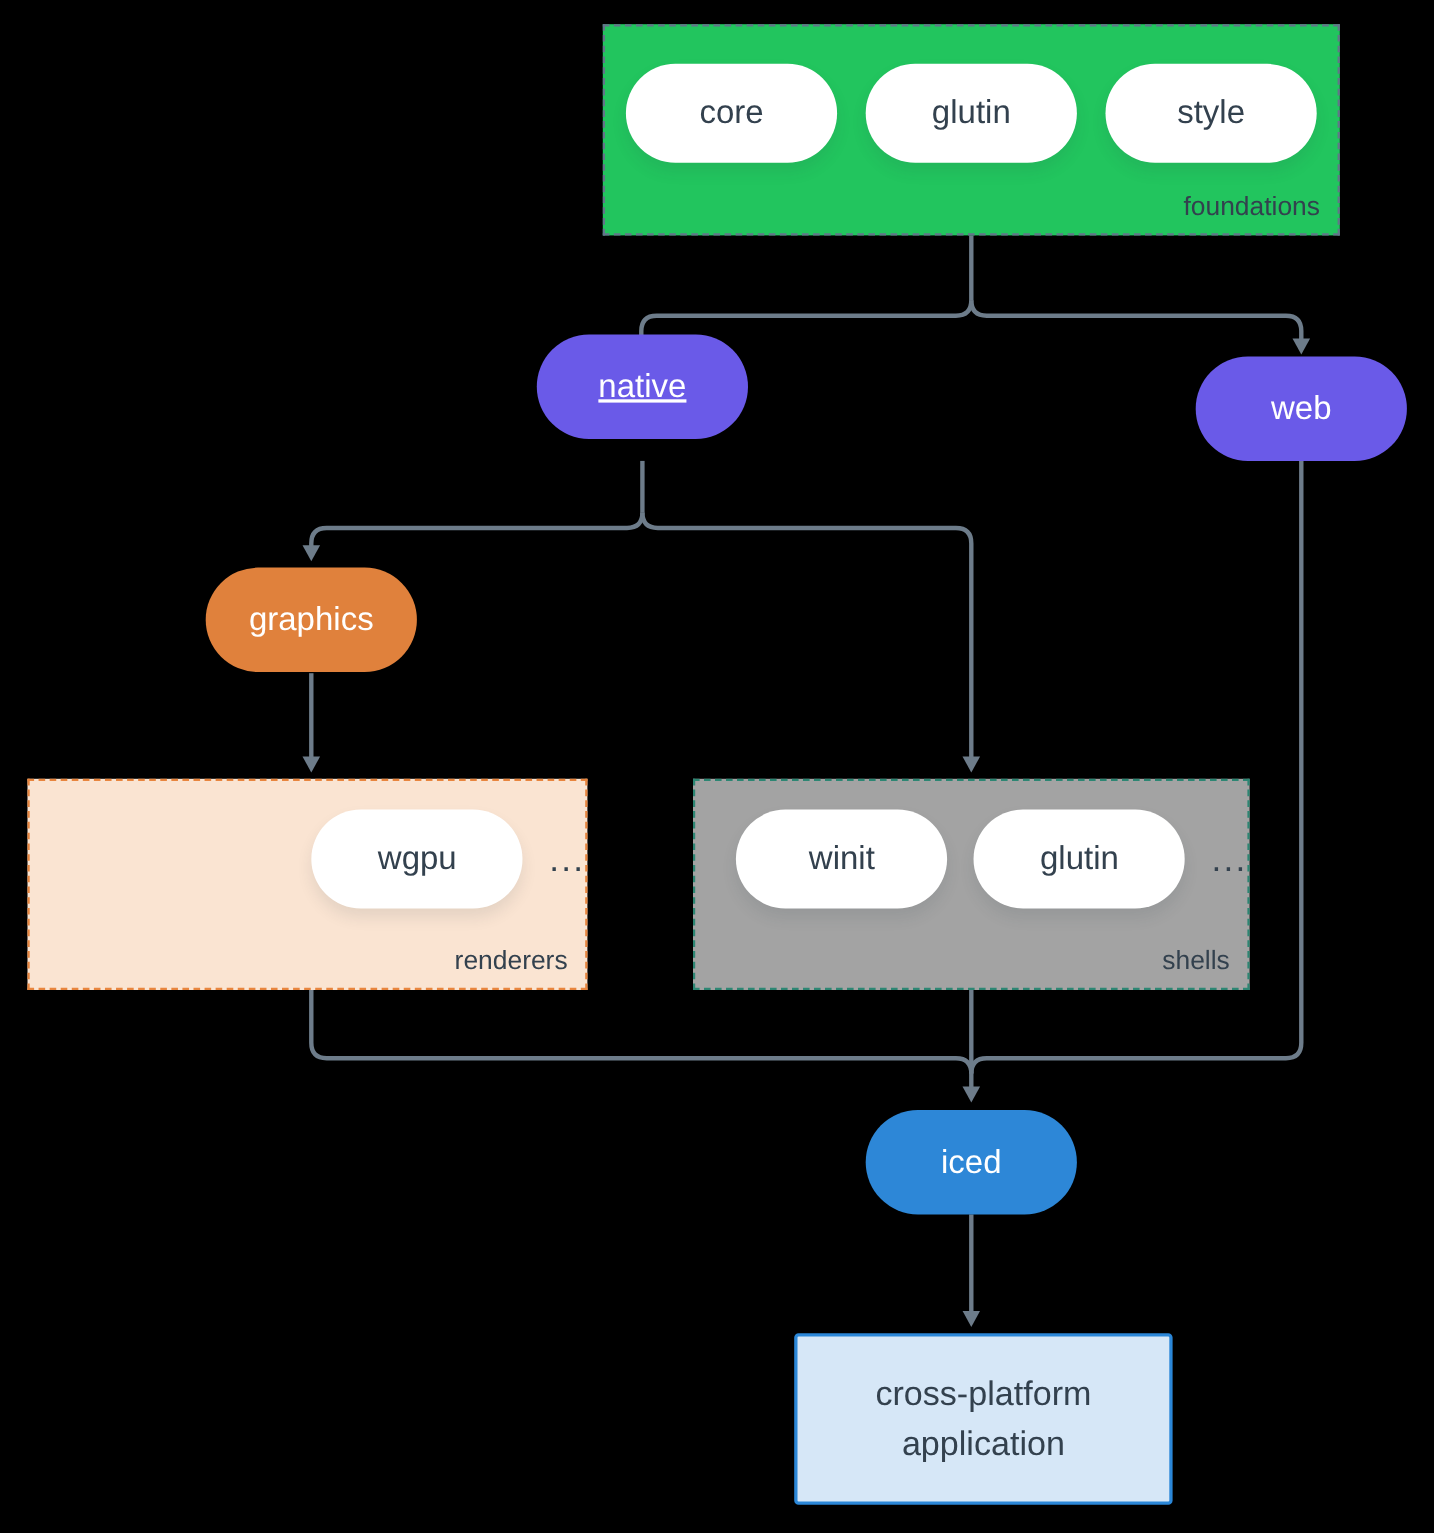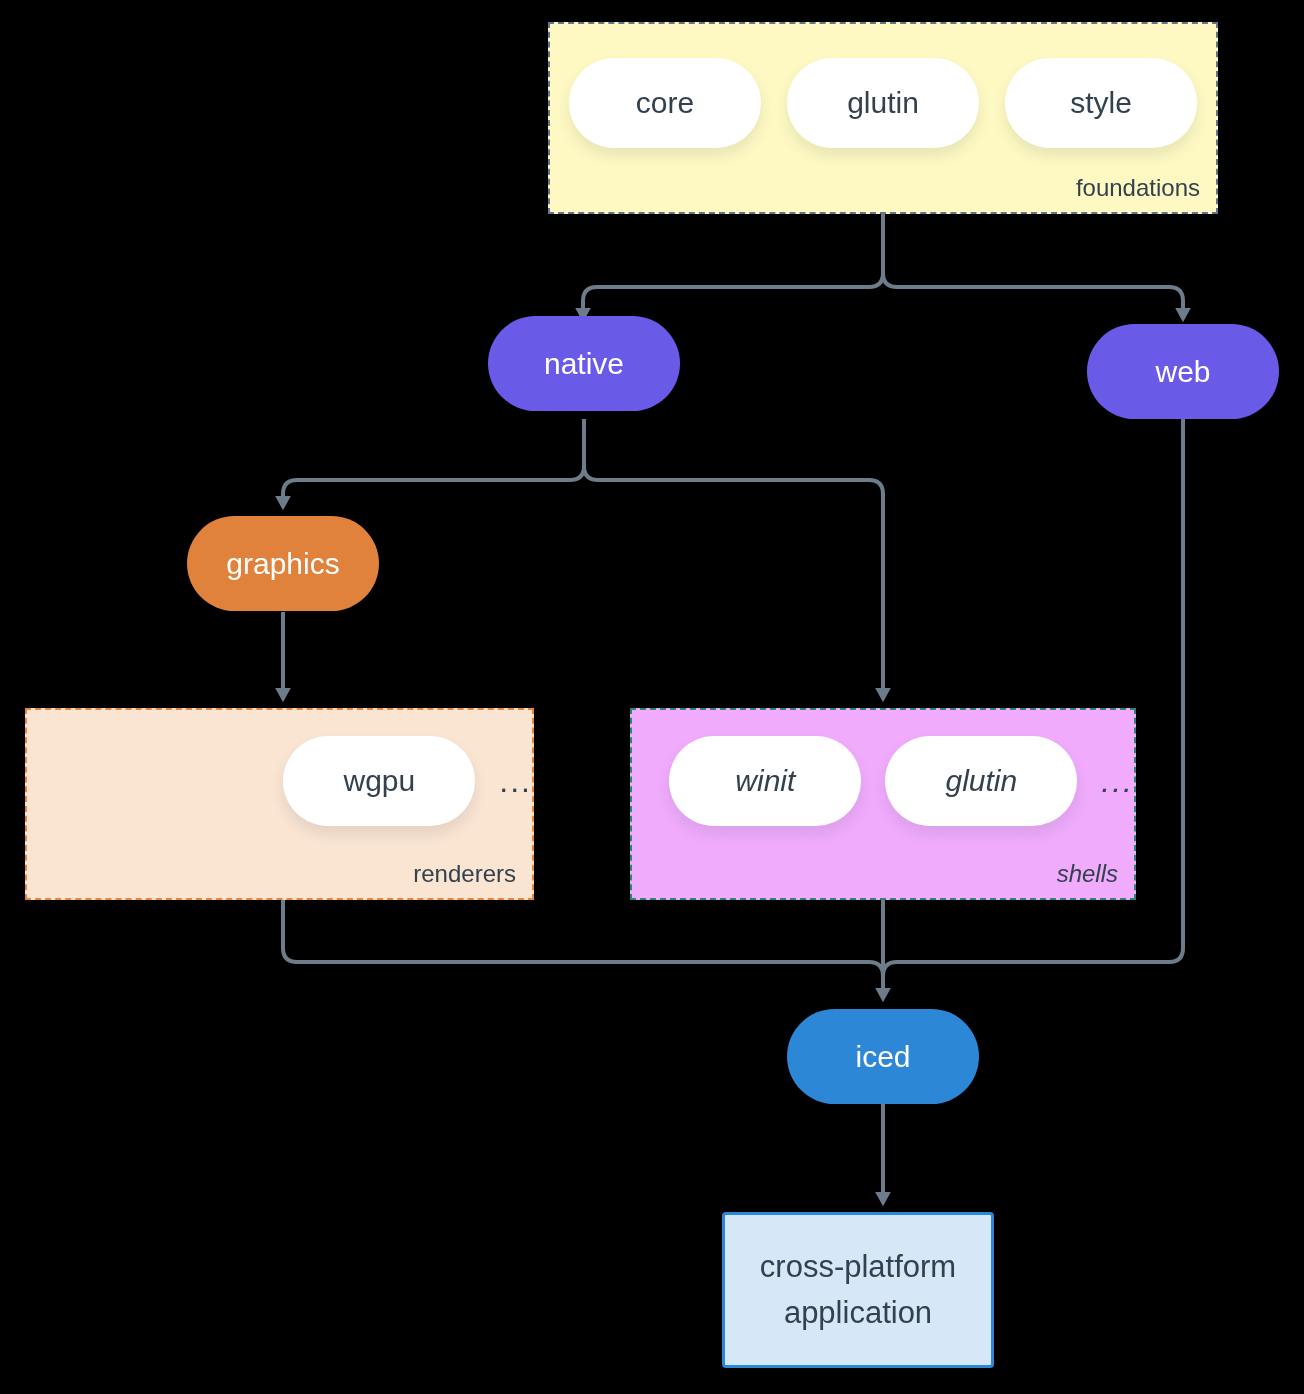--- a/index.html
+++ b/index.html
@@ -14,21 +14,21 @@
   .connectors {
     position: absolute;
     inset: 0;
     z-index: 1;
   }
   .group-box {
     position: absolute;
     z-index: 2;
     box-sizing: border-box;
     border: 2px dashed #64748b;
-    background: #fef9c3;
+    background: #22c55e;
   }
   .group-box .pill-row {
     display: flex;
     gap: 26px;
     justify-content: center;
     align-items: flex-start;
     margin-top: 34px;
   }
   .pill {
     box-sizing: border-box;
@@ -72,39 +72,39 @@
     justify-content: center;
   }
   .node-purple { background: #6a5ae8; }
   .node-orange { background: #e0813c; }
   .node-blue   { background: #2d87d7; }
 
   #box-foundations { left: 548px; top: 22px;  width: 670px; height: 192px; }
   #box-renderers   { left: 25px;  top: 708px; width: 509px; height: 192px;
                      background: #fae4d2; border-color: #e8853e; }
   #box-shells      { left: 630px; top: 708px; width: 506px; height: 192px;
-                     background: #f0abfc; border-color: #2d8673; font-style: italic; }
+                     background: #a3a3a3; border-color: #2d8673; }
   #box-renderers .pill-row, #box-shells .pill-row {
     justify-content: flex-end;
     margin-top: 26px;
     margin-left: 25px;
     gap: 24px;
   }
 
-  #node-native   { left: 488px;  top: 316px; }
+  #node-native   { left: 488px;  top: 304px; text-decoration: underline; }
   #node-web      { left: 1087px; top: 324px; }
   #node-graphics { left: 187px;  top: 516px; }
   #node-iced     { left: 787px;  top: 1009px; }
 
   #box-application {
     position: absolute;
     z-index: 2;
     box-sizing: border-box;
     left: 722px; top: 1212px;
-    width: 272px; height: 156px;
+    width: 344px; height: 156px;
     background: #d6e7f7;
     border: 3px solid #2b87d8;
     border-radius: 4px;
     display: flex;
     flex-direction: column;
     align-items: center;
     justify-content: center;
     color: #33414e;
     font-size: 31px;
     line-height: 46px;

